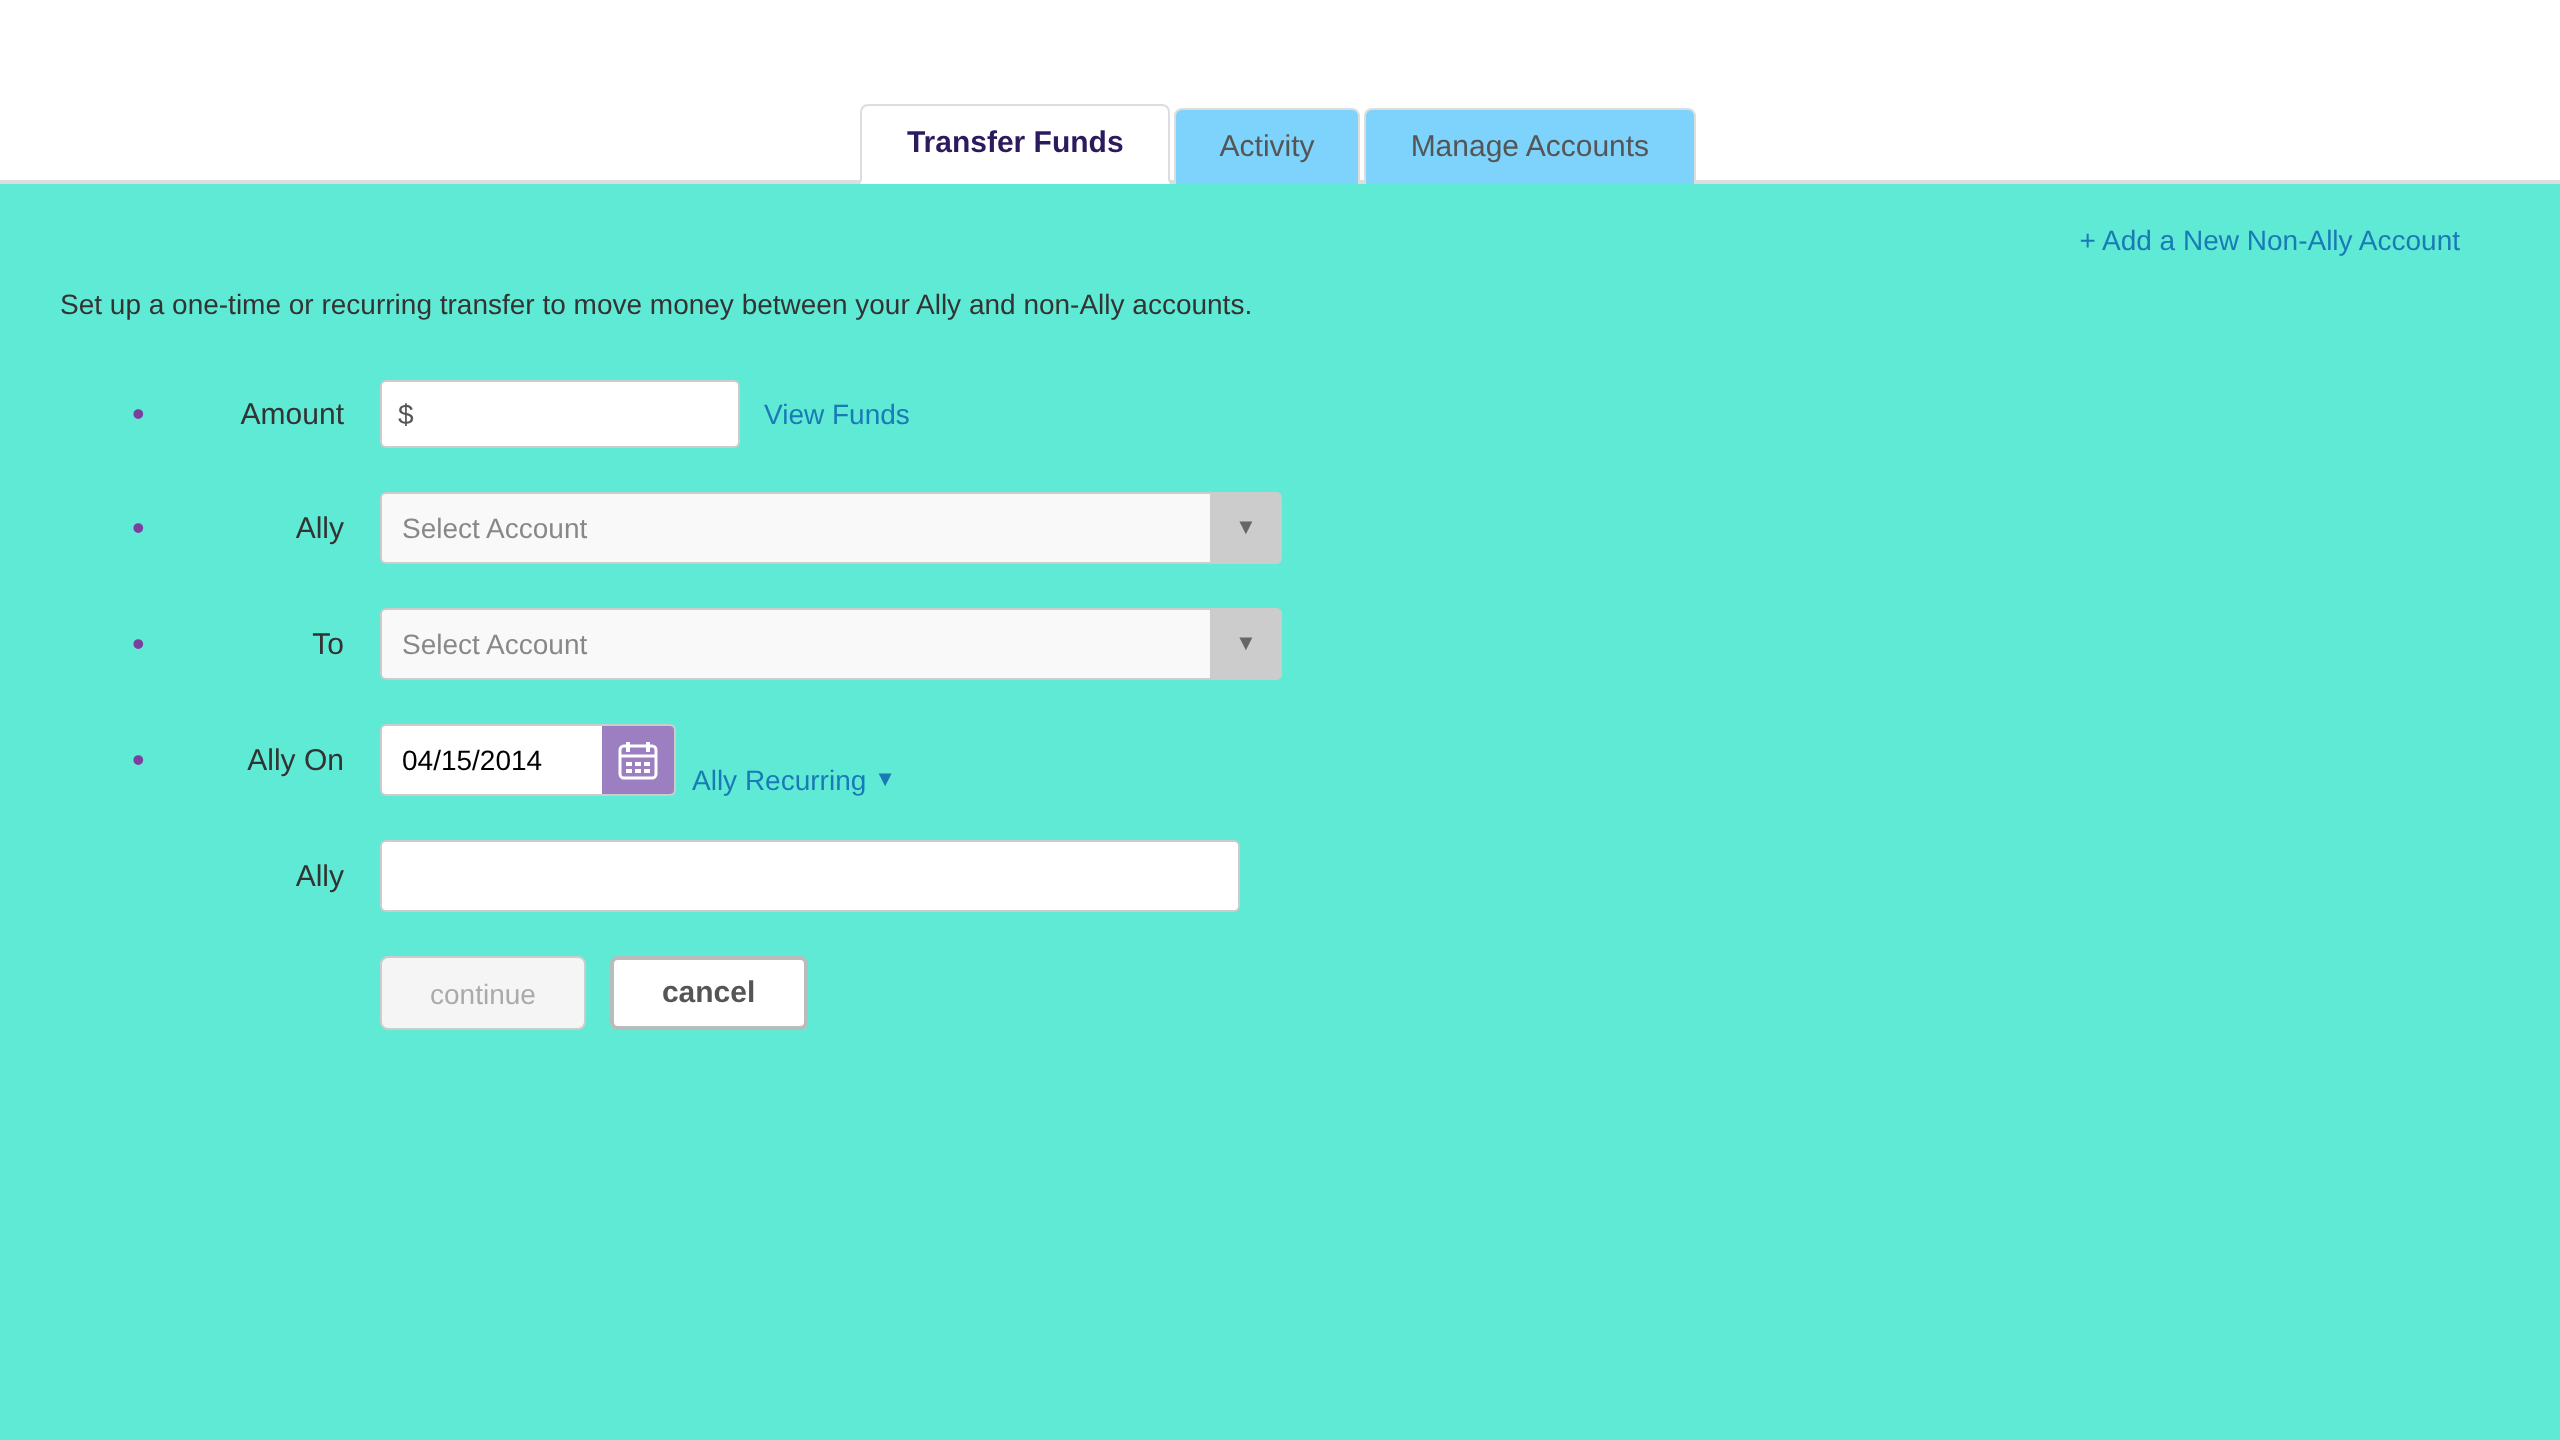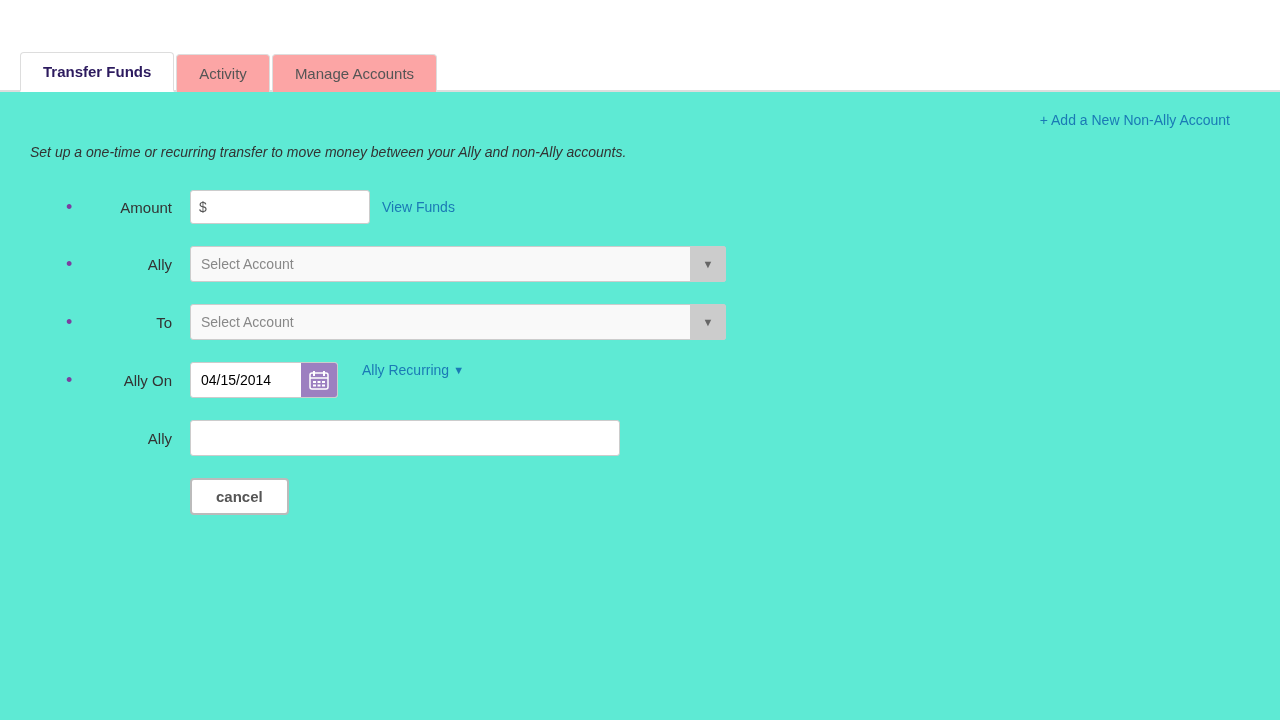--- a/index.html
+++ b/index.html
@@ -16,20 +16,21 @@
       padding: 0;
     }
 
     .tabs-bar {
       background: #fff;
       border-bottom: 2px solid #ddd;
       display: flex;
       align-items: flex-end;
       padding: 0 20px;
       padding-top: 18px;
+      justify-content: center;
     }
 
     .tab {
       padding: 10px 22px 10px 22px;
       cursor: pointer;
       font-size: 15px;
       border: 1px solid #ddd;
       border-bottom: none;
       border-radius: 4px 4px 0 0;
       background: #f5f5f5;
@@ -42,21 +43,21 @@
     .tab.active {
       background: #fff;
       color: #2c1a5e;
       font-weight: bold;
       border-color: #ddd;
       border-bottom: 2px solid #fff;
       z-index: 1;
     }
 
     .tab:not(.active) {
-      background: #fca5a5;
+      background: #7dd3fc;
       color: #555;
       font-weight: normal;
       margin-top: 34px;
     }
 
     .content-area {
       background: #5eead4;
       margin: 0;
       padding: 20px 30px 40px 30px;
       min-height: 640px;
@@ -73,21 +74,20 @@
       color: #1a7ab5;
       font-size: 14px;
       cursor: pointer;
       text-decoration: none;
     }
 
     .description-text {
       color: #333;
       font-size: 14px;
       margin-bottom: 30px;
-      font-style: italic;
     }
 
     .form-section {
       max-width: 700px;
       margin-left: 40px;
     }
 
     .form-row {
       display: flex;
       align-items: center;
@@ -144,21 +144,21 @@
 
     .view-limits-link {
       color: #1a7ab5;
       font-size: 14px;
       cursor: pointer;
       text-decoration: none;
     }
 
     .select-wrapper {
       position: relative;
-      width: 536px;
+      width: 451px;
     }
 
     .select-field {
       width: 100%;
       height: 36px;
       border: 1px solid #ccc;
       background: #f9f9f9;
       border-radius: 3px;
       padding: 0 36px 0 10px;
       font-size: 14px;
@@ -184,22 +184,22 @@
     }
 
     .select-arrow::after {
       content: '▼';
       color: #666;
       font-size: 11px;
     }
 
     .send-on-group {
       display: flex;
-      align-items: flex-start;
-      gap: 24px;
+      align-items: flex-end;
+      gap: 8px;
     }
 
     .date-input-wrap {
       display: flex;
       align-items: center;
       border: 1px solid #ccc;
       background: #fff;
       border-radius: 3px;
       overflow: hidden;
       height: 36px;
@@ -388,20 +388,23 @@
       </div>
 
       <div class="form-row">
         <div class="field-label">
           <span>Ally</span>
         </div>
         <input class="memo-input" type="text" style="">
       </div>
 
       <div class="buttons-row">
+        <button class="btn-continue">
+          <span>continue</span>
+        </button>
         <button class="btn-cancel">
           <span>cancel</span>
         </button>
       </div>
 
     </div>
   </div>
 </div>
 
 </body></html>

